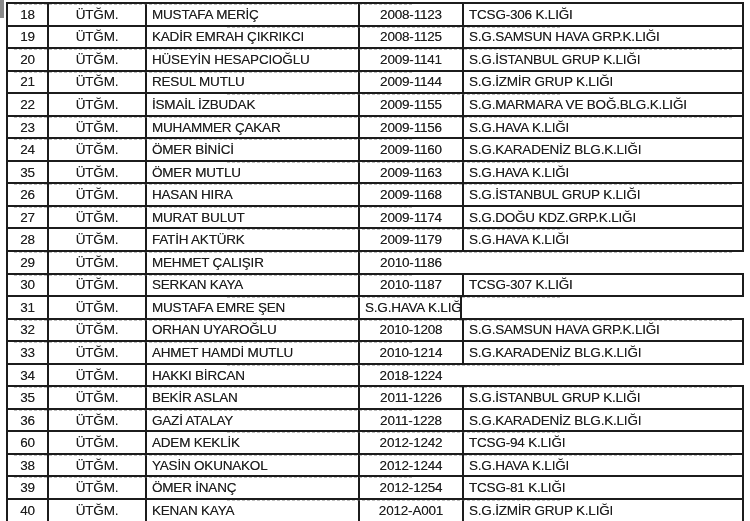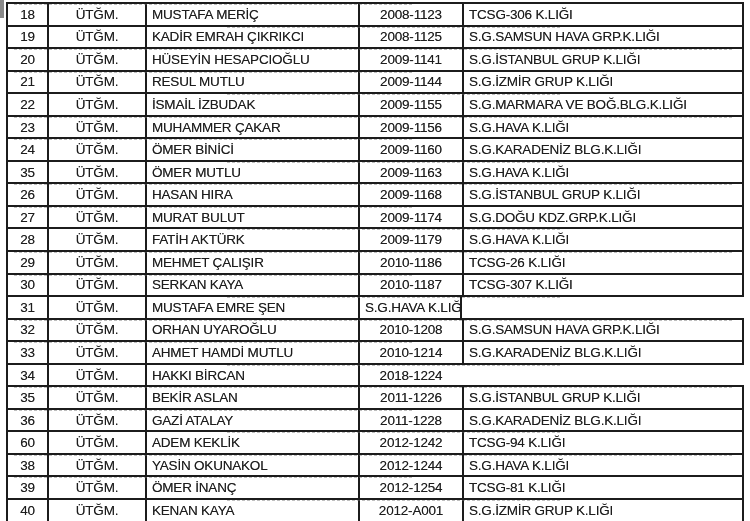--- a/index.html
+++ b/index.html
@@ -155,21 +155,20 @@
     <div class="cell c-rank">ÜTĞM.</div>
     <div class="cell c-name">FATİH AKTÜRK</div>
     <div class="cell c-num">2009-1179</div>
     <div class="cell c-unit">S.G.HAVA K.LIĞI</div>
   </div>
         <div class="row">
     <div class="cell c-no">29</div>
     <div class="cell c-rank">ÜTĞM.</div>
     <div class="cell c-name">MEHMET ÇALIŞIR</div>
     <div class="cell c-num">2010-1186</div>
-    <div class="cell c-unit">TCSG-26 K.LIĞI</div>
   </div>
         <div class="row">
     <div class="cell c-no">30</div>
     <div class="cell c-rank">ÜTĞM.</div>
     <div class="cell c-name">SERKAN KAYA</div>
     <div class="cell c-num">2010-1187</div>
     <div class="cell c-unit">TCSG-307 K.LIĞI</div>
   </div>
         <div class="row">
     <div class="cell c-no">31</div>

